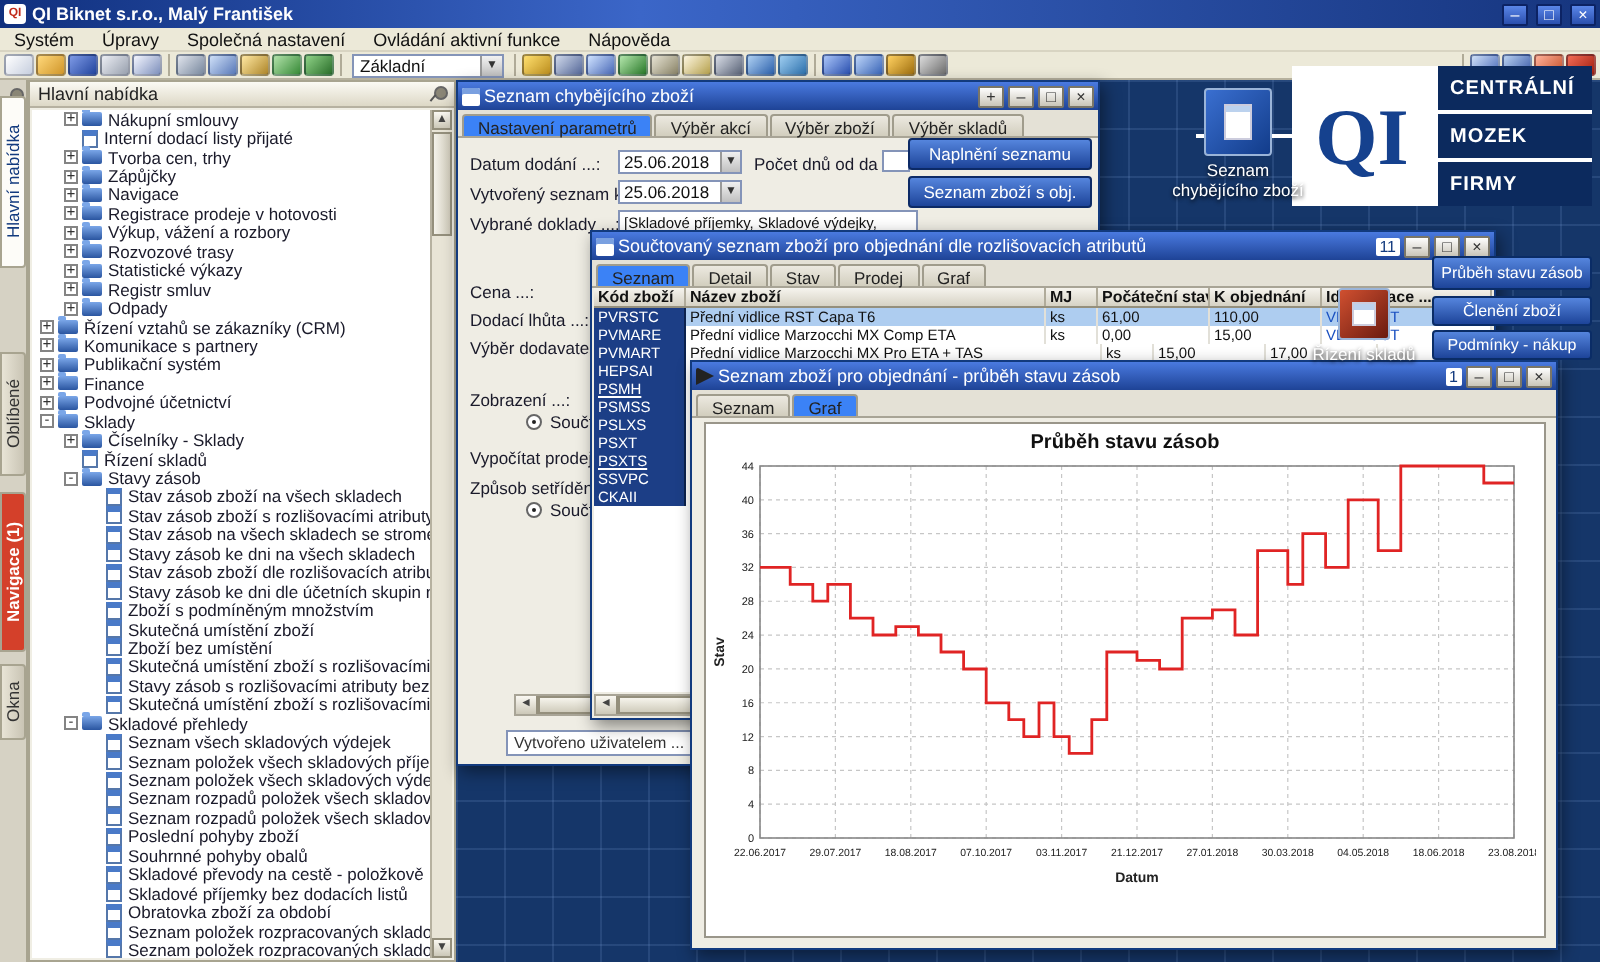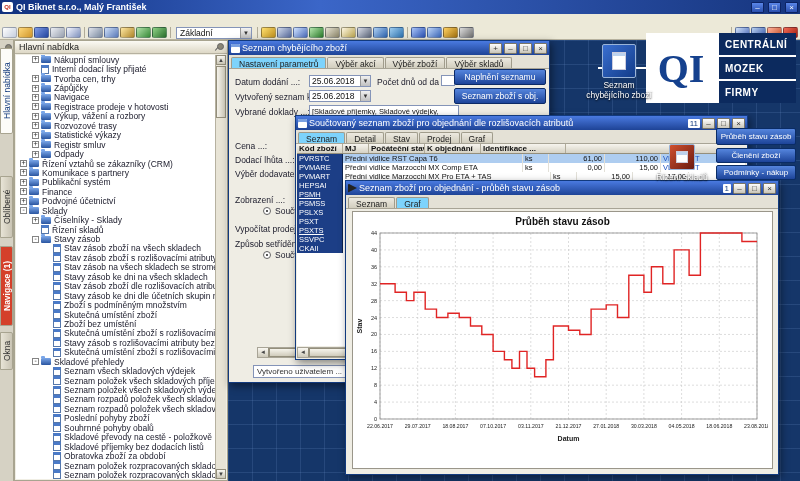--- a/index.html
+++ b/index.html
@@ -61,21 +61,21 @@
 
 .win{position:absolute;background:#efede4;border:1px solid #123a7e;box-shadow:2px 3px 8px rgba(0,0,0,.45)}
 .wtb{height:14px;background:linear-gradient(180deg,#4a7ae0,#1e4396);display:flex;align-items:center;color:#fff;padding:0 2px;gap:2px;font-size:9px;white-space:nowrap;overflow:hidden}
 .wicon{width:9px;height:9px;background:#fff;border-radius:1px;box-shadow:inset 0 3px 0 #7aa0e0;flex:none}
 .wicon.dark{background:#222;box-shadow:none;clip-path:polygon(0 0,100% 50%,0 100%)}
 .wtitle{flex:1;overflow:hidden;text-overflow:ellipsis}
 .wbadge{background:#fff;color:#123a7e;font-size:8px;line-height:9px;padding:0 2px;border-radius:1px;flex:none}
 .wctl{flex:none;width:13px;height:11px;background:linear-gradient(#fefefe,#c9c5b8);border:1px solid #7a7668;font-size:8px;line-height:9px;text-align:center;color:#333;border-radius:1px}
 .wtabs{display:flex;padding:2px 2px 0;gap:1px;border-bottom:1px solid #a8a496;background:#e4e1d6;height:14px}
 .wtab{padding:1px 7px 2px;font-size:8.5px;background:linear-gradient(#ece9e0,#d2cebe);border:1px solid #a09c8c;border-bottom:none;border-radius:2px 2px 0 0;color:#222;white-space:nowrap}
-.wtab.on{background:#7dd3fc}
+.wtab.on{background:#3b82f6}
 .flabel{position:absolute;font-size:8.5px;white-space:nowrap;color:#1a1a2a}
 .fbox{position:absolute;background:#fff;border:1px solid #8494b8;font-size:8.5px}
 .fcombo{position:absolute;height:12px;background:#fff;border:1px solid #8494b8;display:flex;align-items:center;font-size:8.5px;padding-left:2px}
 .fcombo .dd{margin-left:auto;width:10px;height:100%;background:linear-gradient(#f0f0f0,#c0c0c0);border-left:1px solid #999;font-size:6px;line-height:10px;text-align:center;color:#333;flex:none}
 .fmulti{position:absolute;background:#fff;border:1px solid #8494b8;font-size:7.5px;line-height:9px;padding:1px 2px;overflow:hidden}
 .radio{position:absolute;width:8px;height:8px;border-radius:50%;border:1px solid #666;background:#fff}
 .radio::after{content:'';position:absolute;left:2px;top:2px;width:2px;height:2px;border-radius:50%;background:#222}
 .btnblue{position:absolute;background:linear-gradient(#5585dd,#1d4499);color:#fff;border:1px solid #0c2a66;border-radius:2px;font-size:8.5px;display:flex;align-items:center;justify-content:center;text-align:center;white-space:nowrap;overflow:hidden}
 .hscroll{position:absolute;height:11px;background:#e4e0d2;border:1px solid #a8a496;display:flex}
 .hs-arrow{width:11px;height:100%;background:linear-gradient(#faf8f2,#ccc8b8);border-right:1px solid #948f7c;font-size:6px;line-height:9px;text-align:center;color:#444;flex:none}
@@ -84,41 +84,48 @@
 .statusbox{position:absolute;background:#fff;border:1px solid #8494b8;font-size:8px;padding:1px 3px;white-space:nowrap;overflow:hidden;color:#333}
 
 
 .tbl{position:absolute;left:1px;right:1px}
 .thead{display:flex;background:linear-gradient(#f6f4ee,#d6d2c4);border-bottom:1px solid #948f7c;font-size:8px;font-weight:bold;height:10px}
 .thead div{border-right:1px solid #b0ab9a;padding:0 2px;overflow:hidden;white-space:nowrap}
 .grow{display:flex;height:9px;font-size:7.5px;background:#fff}
 .grow div{border-right:1px solid #e2e0d8;padding:0 2px;overflow:hidden;white-space:nowrap}
 .grow .kod{background:#1c3e86;color:#fff;border-right:1px solid #0c224e}
 .grow.sel div:not(.kod){background:#aecdf0}
-.grow .num{text-align:right}
+.grow .num{}
 .grow .ident{color:#1a50c0}
 .tblrest{position:absolute;background:#fff;left:1px;right:1px}
 
 
 .chartpanel{position:absolute;left:6px;top:30px;width:421px;height:258px;background:#fff;border:1px solid #9a968a}
 .charttitle{text-align:center;font-size:10px;font-weight:bold;padding-top:4px;color:#111}
 </style>
 </head>
 <body>
 
 <div id="app">
 
   <div class="titlebar">
     <span class="appicon">QI</span>
     <span class="apptitle">QI Biknet s.r.o., Malý František</span>
     <span class="tbctl">–</span>
     <span class="tbctl">□</span>
     <span class="tbctl">×</span>
   </div>
 
+  <div class="menubar" id="menubar">
+      <div class="mitem">Systém</div>
+      <div class="mitem">Úpravy</div>
+      <div class="mitem">Společná nastavení</div>
+      <div class="mitem">Ovládání aktivní funkce</div>
+      <div class="mitem">Nápověda</div>
+    </div>
 
   <div class="toolbar" id="toolbar">
       <div class="ticon" style="background: linear-gradient(135deg, rgb(255, 255, 255), rgb(198, 206, 222));"></div>
       <div class="ticon" style="background: linear-gradient(135deg, rgb(255, 216, 122), rgb(208, 150, 42));"></div>
       <div class="ticon" style="background: linear-gradient(135deg, rgb(126, 154, 230), rgb(35, 69, 158));"></div>
       <div class="ticon" style="background: linear-gradient(135deg, rgb(236, 238, 244), rgb(152, 160, 174));"></div>
       <div class="ticon" style="background: linear-gradient(135deg, rgb(244, 246, 255), rgb(126, 144, 188));"></div>
       <div class="tsep"></div>
       <div class="ticon" style="background: linear-gradient(135deg, rgb(224, 228, 236), rgb(120, 136, 158));"></div>
       <div class="ticon" style="background: linear-gradient(135deg, rgb(207, 224, 248), rgb(88, 120, 184));"></div>
@@ -526,20 +533,21 @@
     <div class="wtabs" id="w2tabs">
         <div class="wtab on">Seznam</div>
         <div class="wtab">Detail</div>
         <div class="wtab">Stav</div>
         <div class="wtab">Prodej</div>
         <div class="wtab">Graf</div>
       </div>
     <div class="tbl" id="w2table" style="top:28px">
         <div class="thead">
           <div style="width: 46px; flex: 0 0 auto;">Kód zboží</div>
+          <div style="width: 180px; flex: 0 0 auto;">Název zboží</div>
           <div style="width: 26px; flex: 0 0 auto;">MJ</div>
           <div style="width: 56px; flex: 0 0 auto;">Počáteční stav</div>
           <div style="width: 56px; flex: 0 0 auto;">K objednání</div>
           <div style="width: 85px; flex: 0 0 auto;">Identifikace ...</div>
         </div>
         <div class="grow sel">
           <div class="kod" style="width: 46px; flex: 0 0 auto;">PVRSTC</div>
           <div style="width: 180px; flex: 0 0 auto;">Přední vidlice RST Capa T6</div>
           <div style="width: 26px; flex: 0 0 auto;">ks</div>
           <div class="num" style="width: 56px; flex: 0 0 auto;">61,00</div>

